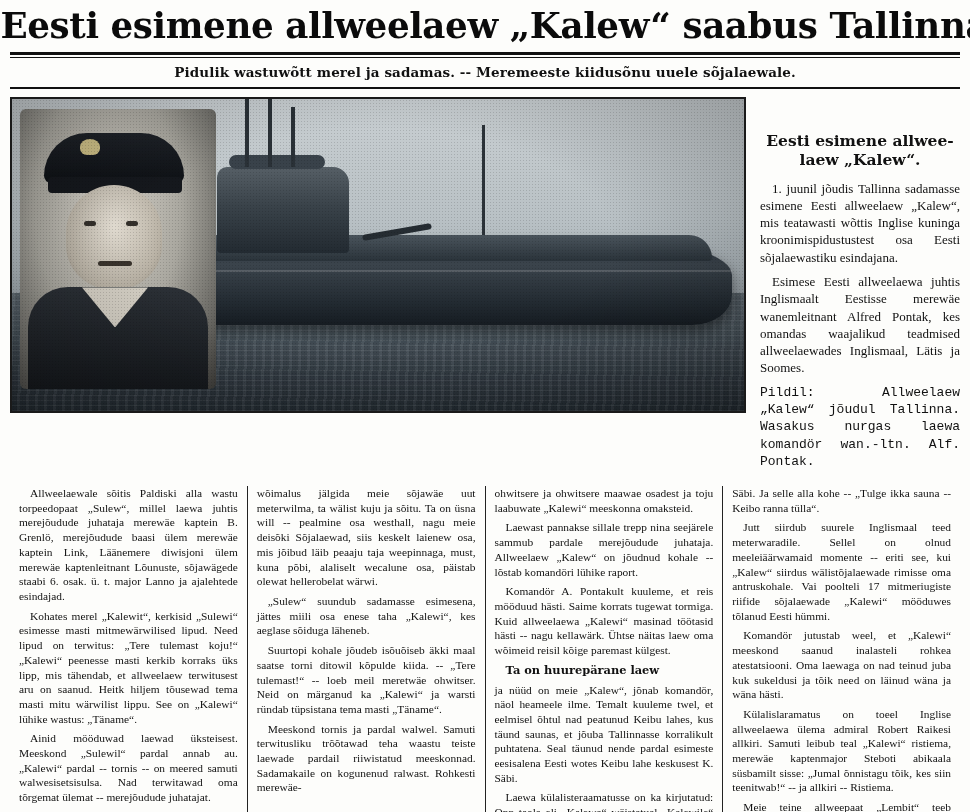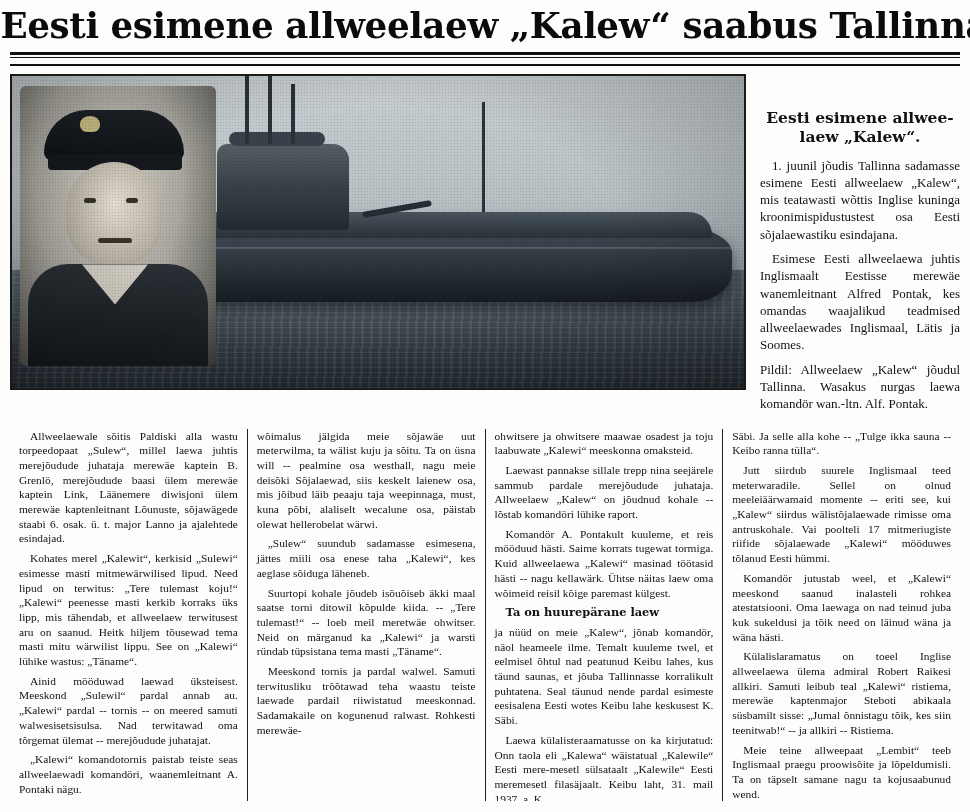--- a/index.html
+++ b/index.html
@@ -249,20 +249,21 @@
     margin: 0 0 7px 0;
     font-size: 13px;
     line-height: 1.33;
     text-align: justify;
     text-indent: 12px;
     hyphens: auto;
   }
   .side-body p.caption {
     text-indent: 0;
     text-align: justify;
+    font-family: Liberation Mono, monospace;
   }
 
   
   .lower {
     margin-top: 9px;
     display: flex;
     gap: 0;
     height: 372px;
     overflow: hidden;
   }
@@ -292,20 +293,21 @@
   }
 </style>
 </head>
 <body>
 
 <div class="page">
 
   <h1 class="headline">Eesti esimene allweelaew „Kalew“ saabus Tallinna.</h1>
   <div class="rule-thick"></div>
   <div class="rule-thin"></div>
+  <div class="subhead">Pidulik wastuwõtt merel ja sadamas. -- Meremeeste kiidusõnu uuele sõjalaewale.</div>
   <div class="rule-under-sub"></div>
 
   <div class="upper">
 
     <figure class="photo-wrap" style="margin:0;">
       <div class="sky"></div>
       <div class="sea"></div>
       <div class="hull"></div>
       <div class="deck-line"></div>
       <div class="conning"></div>

